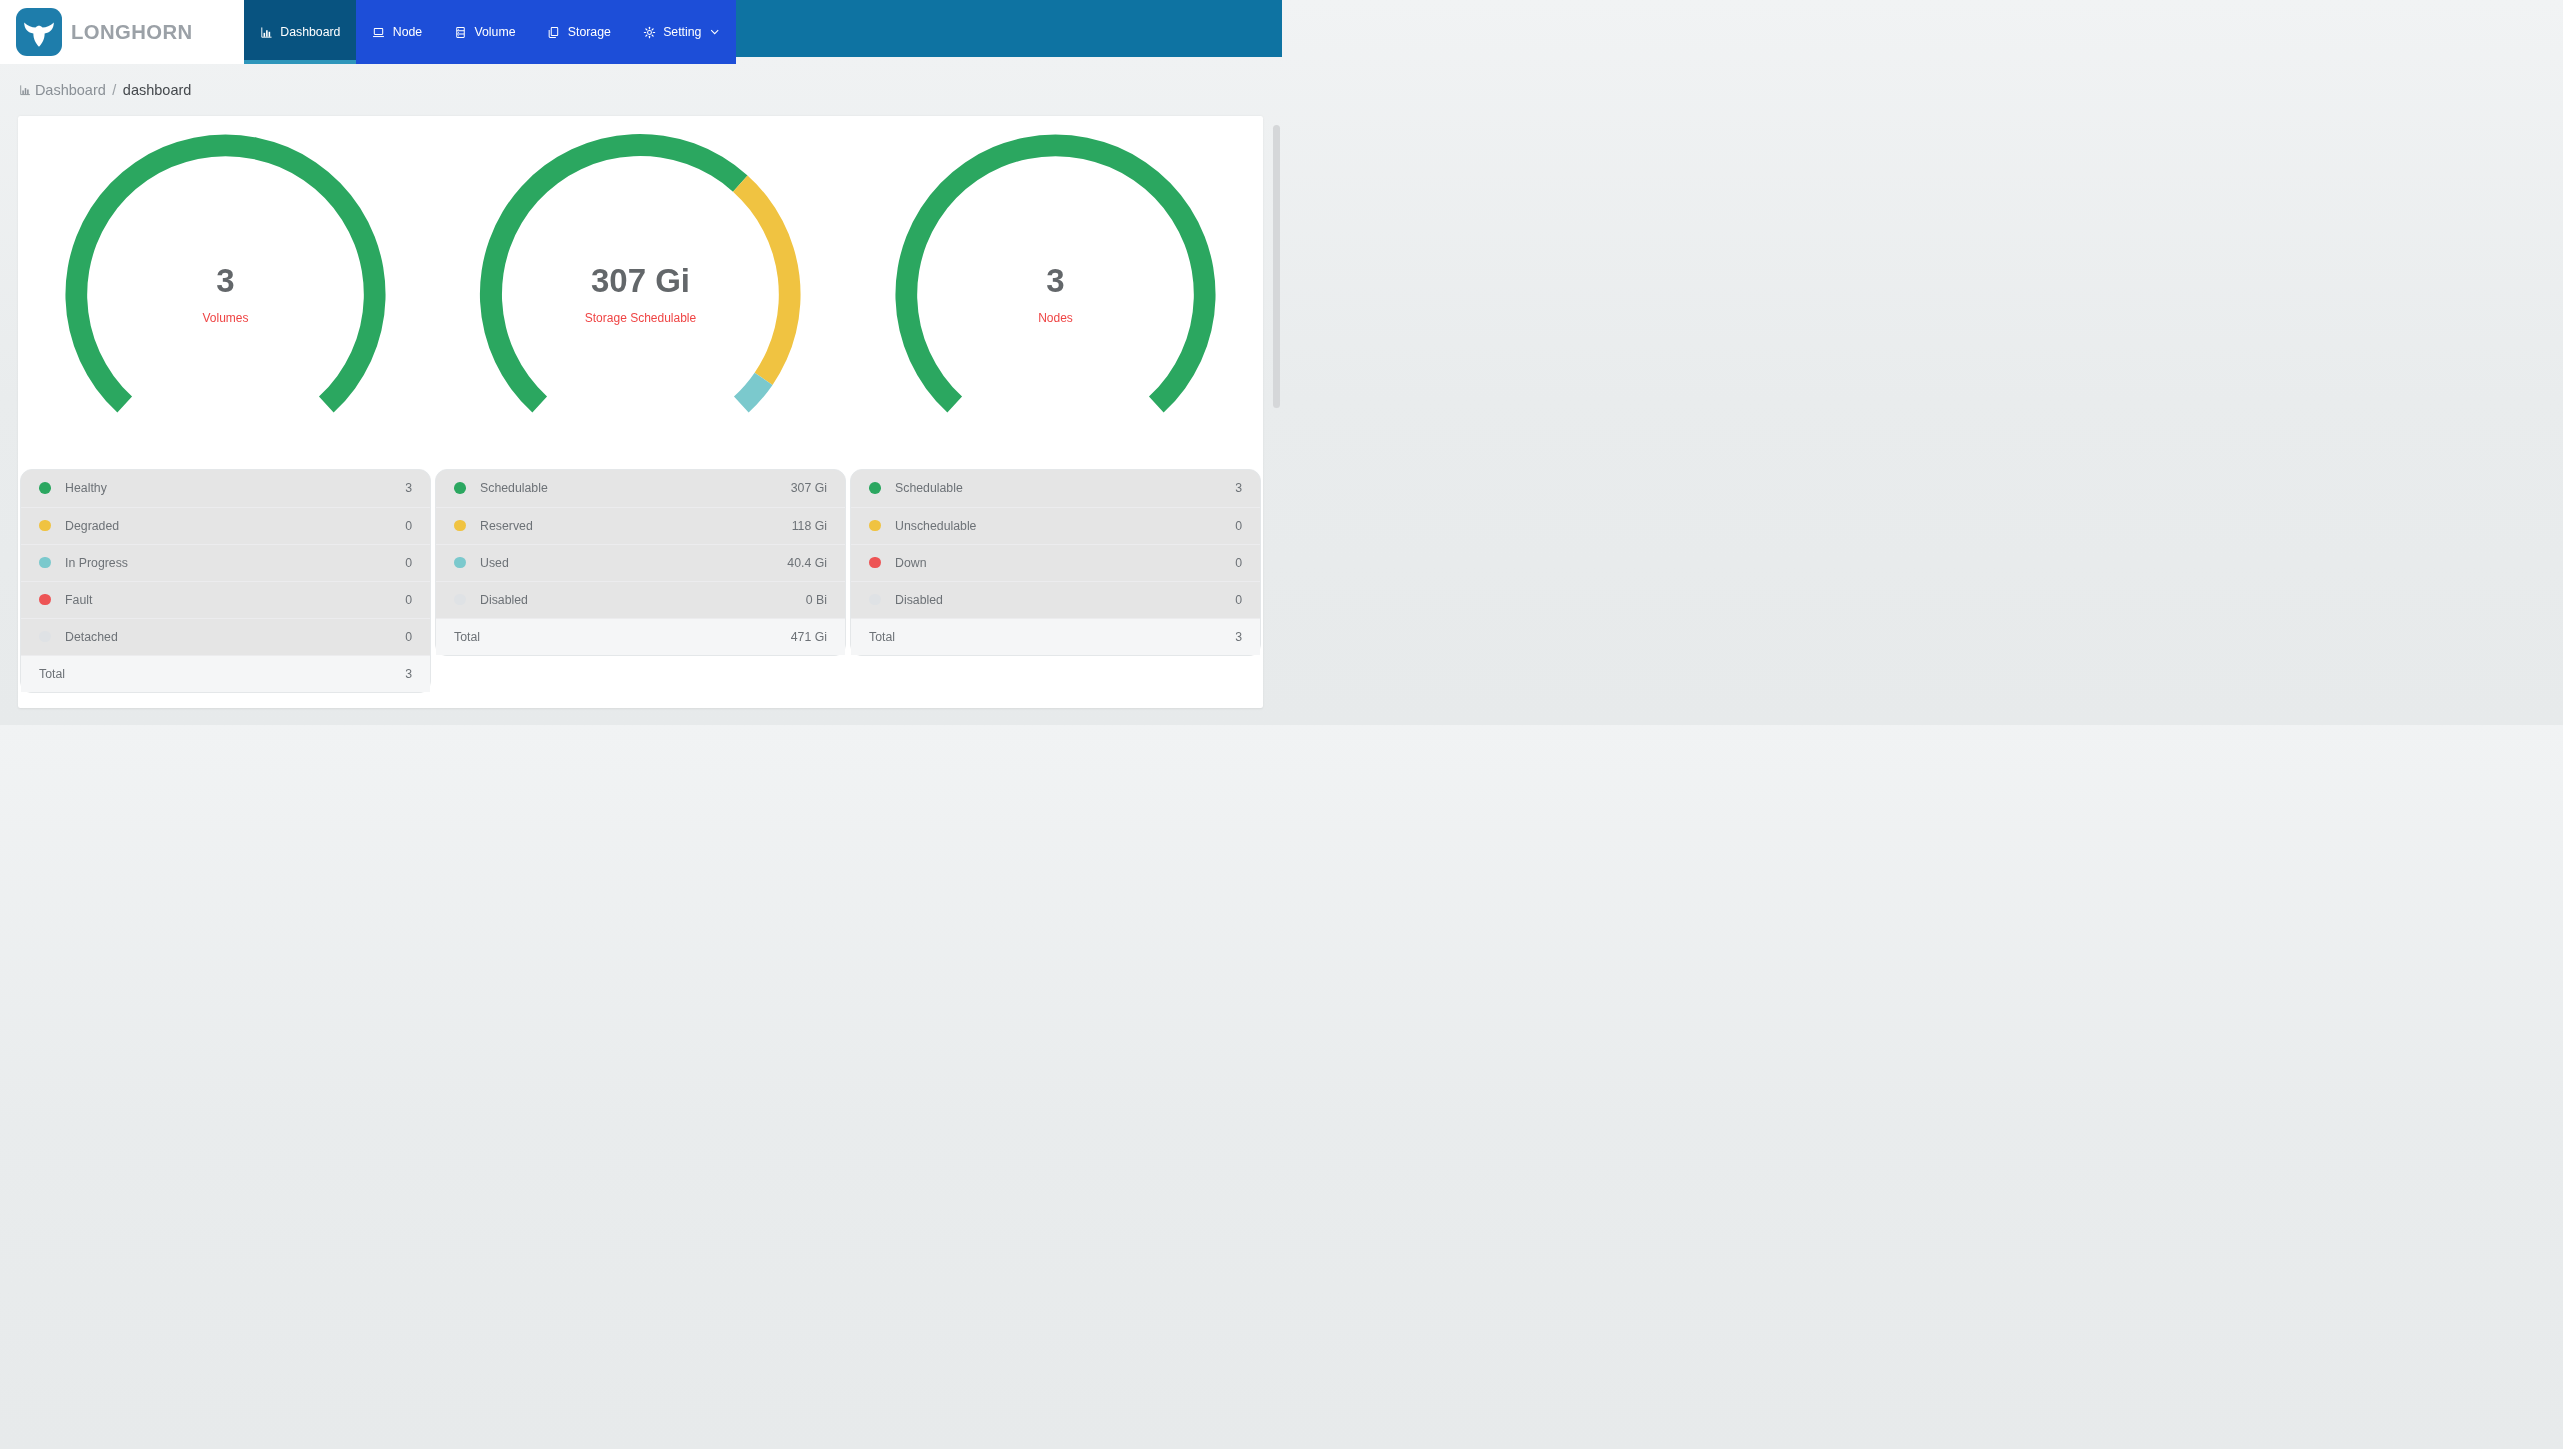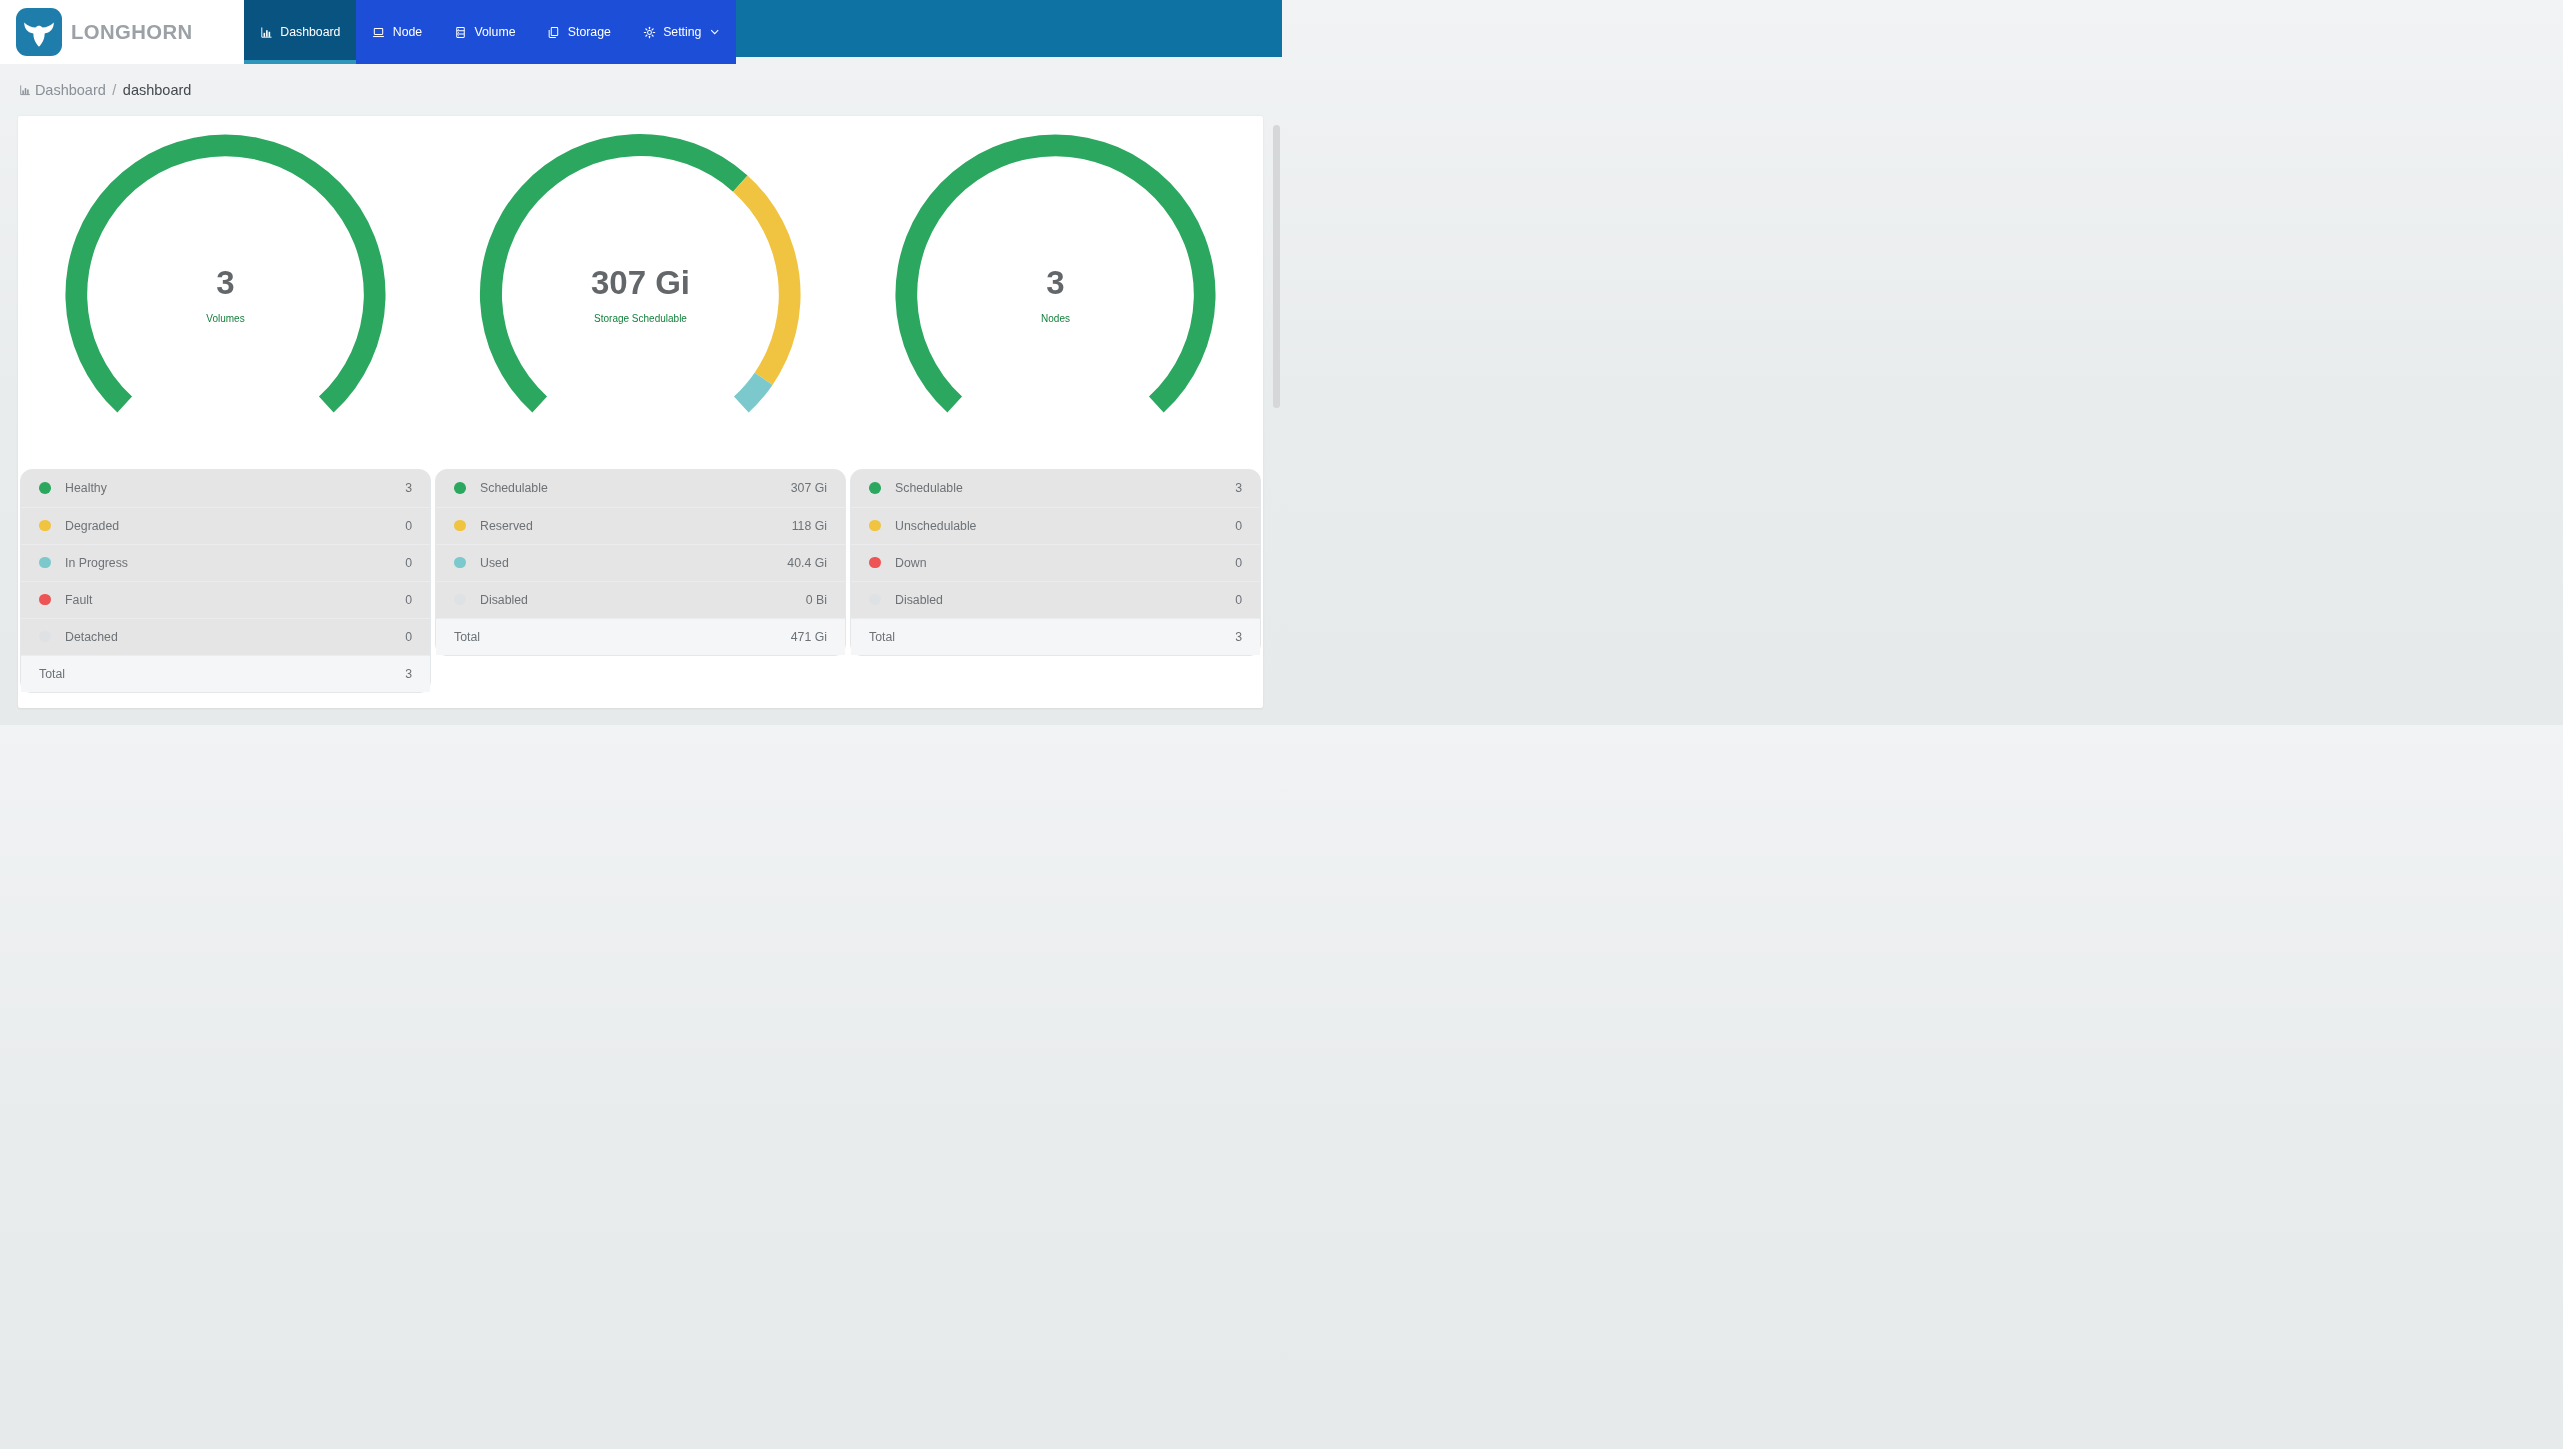--- a/index.html
+++ b/index.html
@@ -58,21 +58,21 @@
   }
   .chart-col { flex:1; position:relative; height:100%; }
   .donut-wrap { width:323px; height:323px; margin:16.7px auto 0; position:relative; }
   .donut-svg { width:323px; height:323px; display:block; }
   .donut-center {
     position:absolute; left:0; top:0; width:323px; height:323px;
     display:flex; flex-direction:column; align-items:center; justify-content:center;
     pointer-events:none;
   }
   .donut-value { font-size:33px; font-weight:700; color:#63676a; line-height:1.1; }
-  .donut-label { font-size:10px; color:#15803d; margin-top:11.6px; }
+  .donut-label { font-size:12px; color:#ef4444; margin-top:11.6px; }
 
   
   .legend-table {
     width:411px; margin:13px auto 0;
     border:0.7px solid #e4e7e9; border-radius:12px; background:#e5e5e5;
     font-size:12.3px; color:#6d7277;
   }
   .legend-row {
     height:37px; display:flex; align-items:center; padding:0 18px;
   }

